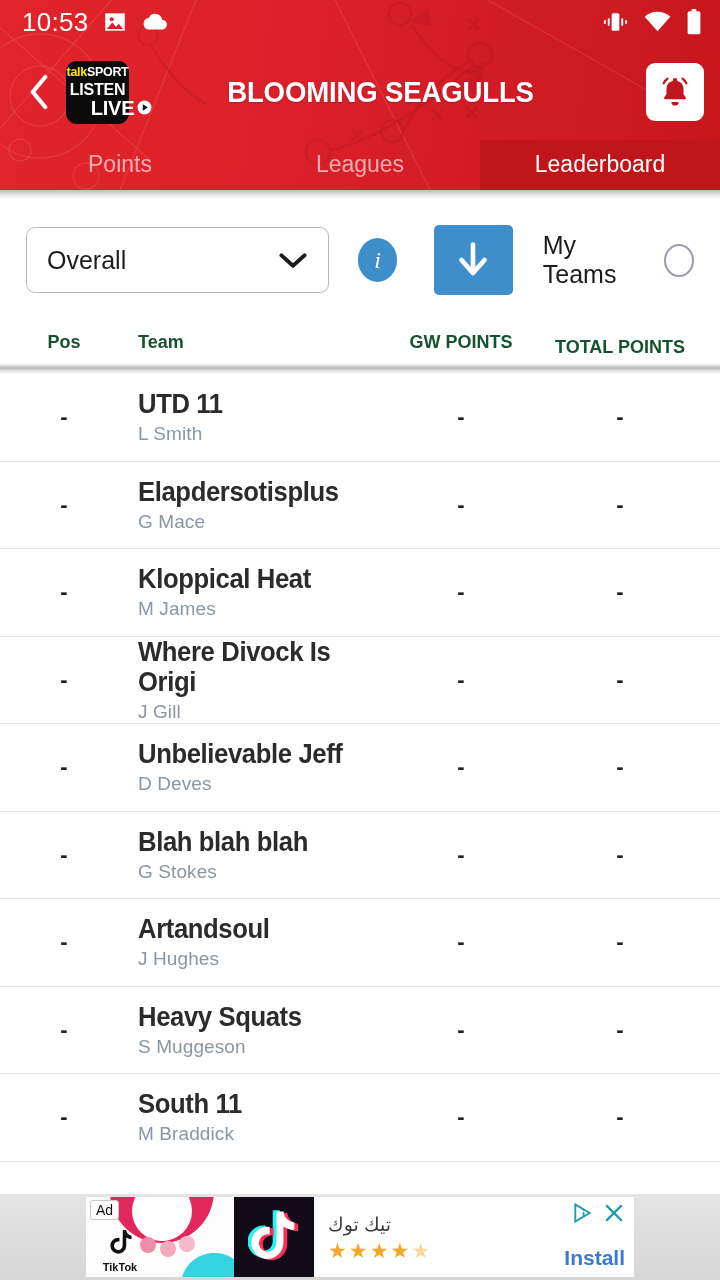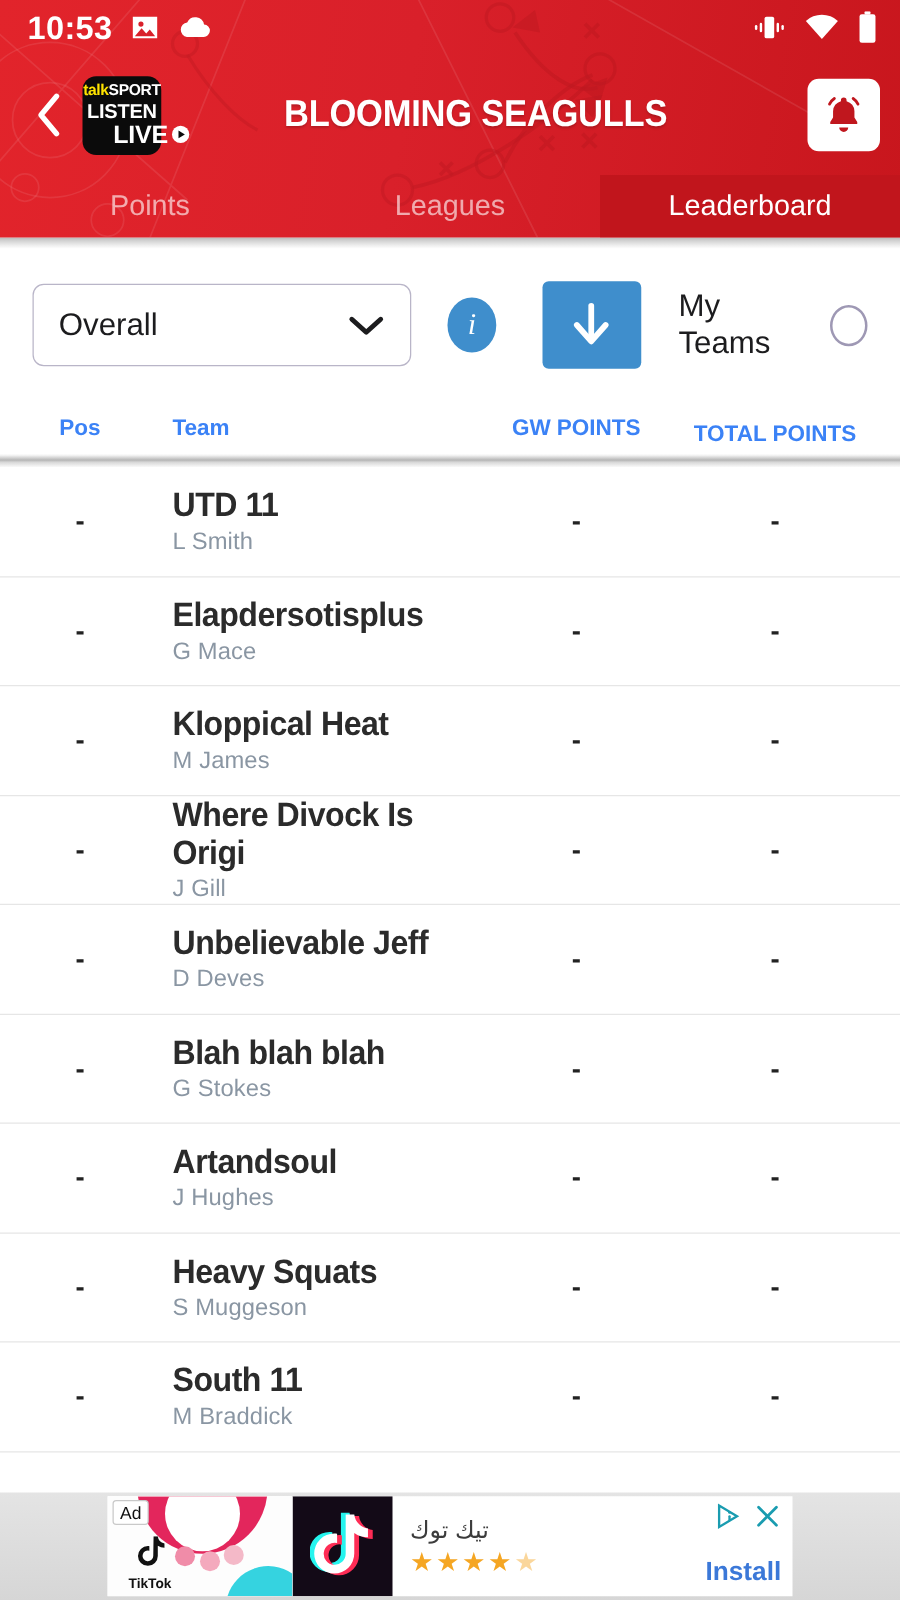--- a/index.html
+++ b/index.html
@@ -18,21 +18,21 @@
     background:linear-gradient(100deg,#e2242b 0%,#d9202a 45%,#c8161d 100%);
     overflow:hidden;
   }
   .tactics { position:absolute; inset:0; opacity:.30; }
 
   .statusbar {
     position:relative; z-index:3;
     height:44px; display:flex; align-items:center;
     padding:0 18px 0 22px; color:#fff;
   }
-  .clock { font-size:26px; font-weight:700; letter-spacing:.3px; }
+  .clock { font-size:26px; font-weight:400; letter-spacing:.3px; }
   .sb-left { display:flex; align-items:center; gap:13px; }
   .sb-right { margin-left:auto; display:flex; align-items:center; gap:15px; }
 
   .navrow {
     position:relative; z-index:3;
     height:96px; display:flex; align-items:center; padding:0 16px;
   }
   .backbtn { width:46px; height:46px; display:flex; align-items:center; justify-content:center; cursor:pointer; }
   .ts-logo {
     width:63px; height:63px; background:#0b0b0b; border-radius:11px;
@@ -89,21 +89,21 @@
     width:88px; height:70px; background:#3f8ecc; border-radius:5px;
     display:flex; align-items:center; justify-content:center; margin-left:37px; cursor:pointer;
   }
   .myteams { margin-left:30px; font-size:25px; color:#1c1c1e; }
   .toggle {
     width:33px; height:33px; border:2.4px solid #9e98b4; border-radius:50%;
     margin-left:20px; cursor:pointer; background:#fff;
   }
 
   
-  .colhead { display:flex; align-items:center; height:42px; padding:0 20px; font-size:18px; font-weight:700; color:#3b82f6; }
+  .colhead { display:flex; align-items:center; height:42px; padding:0 20px; font-size:18px; font-weight:700; color:#14532d; }
   .ch-pos { width:88px; text-align:center; }
   .ch-team { flex:1; padding-left:30px; }
   .ch-gw { width:158px; text-align:center; }
   .ch-total { width:160px; text-align:center;margin-top:11px; }
 
   .list-shadow {
     width:720px; height:11px;
     background:linear-gradient(#ffffff 0%,#f2f2f2 12%,#b5b5b5 46%,#d8d8d8 62%,#fdfdfd 100%);
   }
 

